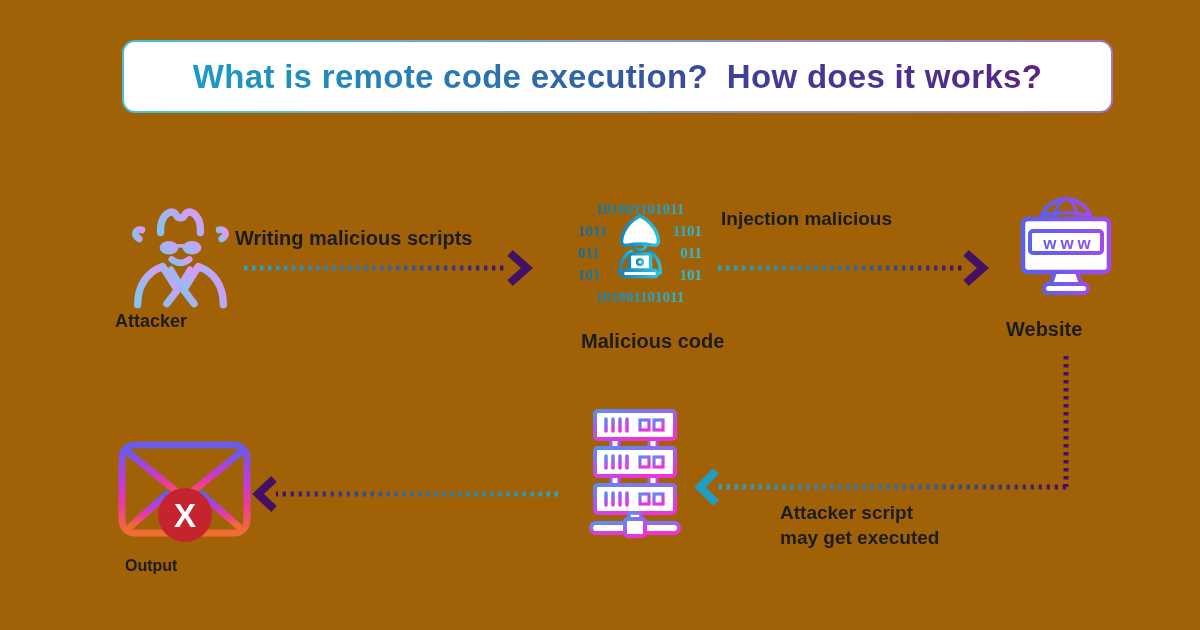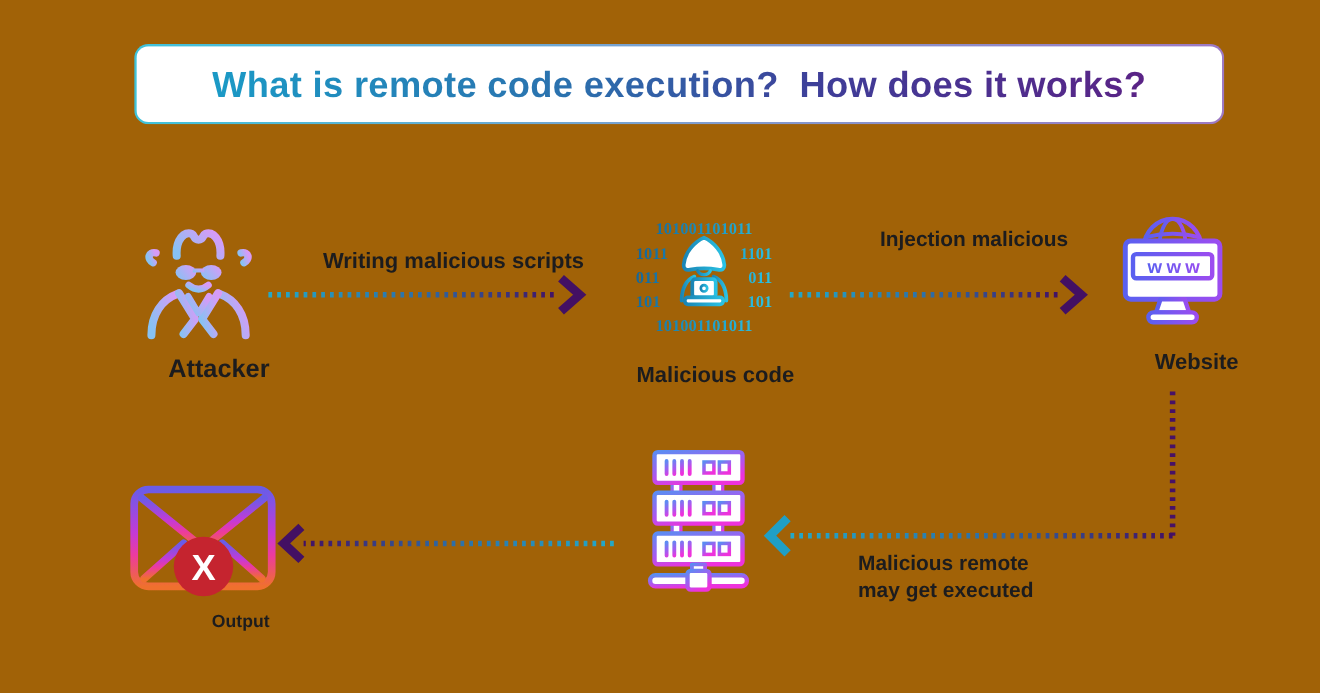--- a/index.html
+++ b/index.html
@@ -15,21 +15,21 @@
                linear-gradient(90deg,#3fc3da 0%,#7e9fd0 50%,#9d79c3 100%) border-box;
     display:flex;align-items:center;justify-content:center;
   }
   .title-text{
     margin:0;font-size:33px;font-weight:700;letter-spacing:.3px;white-space:pre;
     background:linear-gradient(90deg,#1b9ac6 0%,#2b71ae 38%,#3f3d98 66%,#5a2386 100%);
     -webkit-background-clip:text;background-clip:text;color:transparent;
   }
   
   .lbl{
-    position:absolute;color:#1c1c1e;font-weight:700;text-align:right;line-height:1.2;
+    position:absolute;color:#1c1c1e;font-weight:700;text-align:left;line-height:1.2;
   }
   .abs{position:absolute;}
   
   .binary{
     position:absolute;left:578px;top:198px;width:124px;
     font-family:Liberation Serif, serif;font-weight:700;font-size:15px;line-height:22px;
     background:linear-gradient(100deg,#135f95 0%,#1e9cc8 55%,#2cc8e8 100%);
     -webkit-background-clip:text;background-clip:text;color:transparent;
   }
   .brow{white-space:nowrap;}
@@ -63,21 +63,21 @@
       <path d="M38 66.5 L52 89 L42 102" stroke-width="7"></path>
       <path d="M72 66.5 L58 89 L68 102" stroke-width="7"></path>
       <path d="M46 69 L55 84 L64 69" stroke-width="5.5"></path>
     </g>
     <g fill="url(#gSpy)" stroke="none">
       <ellipse cx="44" cy="48.5" rx="9" ry="6.5"></ellipse>
       <ellipse cx="66" cy="48.5" rx="9" ry="6.5"></ellipse>
       <rect x="50" y="45" width="10" height="3.5"></rect>
     </g>
   </svg>
-  <div class="lbl" style="left:115px;top:322px;width:130px;font-size:23px">Attacker</div>
+  <div class="lbl" style="left:115px;top:311px;width:130px;font-size:18px">Attacker</div>
 
   <div class="lbl" style="left:235px;top:226px;width:296px;font-size:20px">Writing malicious scripts</div>
   <svg class="abs" style="left:240px;top:248px" width="296" height="40" viewBox="0 0 296 40">
     <defs>
       <linearGradient id="ga1" gradientUnits="userSpaceOnUse" x1="4" y1="20" x2="268" y2="20">
         <stop offset="0" stop-color="#23a9c8"></stop>
           <stop offset=".5" stop-color="#2d71a9"></stop>
           <stop offset="1" stop-color="#431063"></stop>
       </linearGradient>
     </defs>
@@ -111,21 +111,21 @@
     <g stroke="url(#gHk)" stroke-linecap="round" stroke-linejoin="round">
       <path d="M32 3 C23 7 14 17 13 28 C12.5 32 15 34 19 33 C27 31.5 37 31.5 45 33 C49 34 51.5 32 51 28 C50 17 41 7 32 3 Z" fill="#fff" stroke-width="3.5"></path>
       <path d="M26 34 C28 39 36 39 38 34" fill="none" stroke-width="3"></path>
       <path d="M11 62 C11 50 16 42 23 39.5" fill="none" stroke-width="3.5"></path>
       <path d="M53 62 C53 50 48 42 41 39.5" fill="none" stroke-width="3.5"></path>
       <rect x="21" y="42" width="22" height="17" rx="3" fill="#fff" stroke-width="3.5"></rect>
       <circle cx="32" cy="50.5" r="3" fill="#fff" stroke-width="2.5"></circle>
       <rect x="14" y="59" width="36" height="6.5" rx="3" fill="#fff" stroke-width="3.5"></rect>
     </g>
   </svg>
-  <div class="lbl" style="left:558px;top:329px;width:164px;font-size:20px">Malicious code</div>
+  <div class="lbl" style="left:581px;top:329px;width:164px;font-size:20px">Malicious code</div>
 
   <div class="lbl" style="left:721px;top:206px;width:250px;font-size:19px;line-height:25px">
     <div>Injection malicious</div>
   </div>
   <svg class="abs" style="left:714px;top:248px" width="280" height="40" viewBox="0 0 280 40">
     <defs>
       <linearGradient id="ga2" gradientUnits="userSpaceOnUse" x1="4" y1="20" x2="250" y2="20">
         <stop offset="0" stop-color="#23a9c8"></stop>
           <stop offset=".5" stop-color="#2d71a9"></stop>
           <stop offset="1" stop-color="#431063"></stop>
@@ -165,21 +165,21 @@
         <stop offset="0" stop-color="#431063"></stop>
           <stop offset=".5" stop-color="#2d71a9"></stop>
           <stop offset="1" stop-color="#23a9c8"></stop>
       </linearGradient>
     </defs>
     <path d="M376 8 V139" stroke="#471166" stroke-width="5" stroke-dasharray="3.4 4.6" fill="none"></path>
     <path d="M376 139 H28" stroke="url(#gLh)" stroke-width="5" stroke-dasharray="3.4 4.6" fill="none"></path>
     <path d="M26 123 L10 139 L26 155" stroke="#1f9fc6" stroke-width="8" fill="none"></path>
   </svg>
   <div class="lbl" style="left:780px;top:500px;width:220px;font-size:19px;line-height:25px;text-align:left">
-    <div>Malicious remote</div>
+    <div>Attacker script</div>
     <div>may get executed</div>
   </div>
 
   <svg class="abs" style="left:586px;top:408px" width="98" height="140" viewBox="0 0 98 140">
     <defs>
       <linearGradient id="gSrv" x1="0" y1="0" x2=".55" y2="1">
         <stop offset="0" stop-color="#5b8df2"></stop>
           <stop offset=".55" stop-color="#a55bf0"></stop>
           <stop offset="1" stop-color="#ee32dc"></stop>
       </linearGradient>

